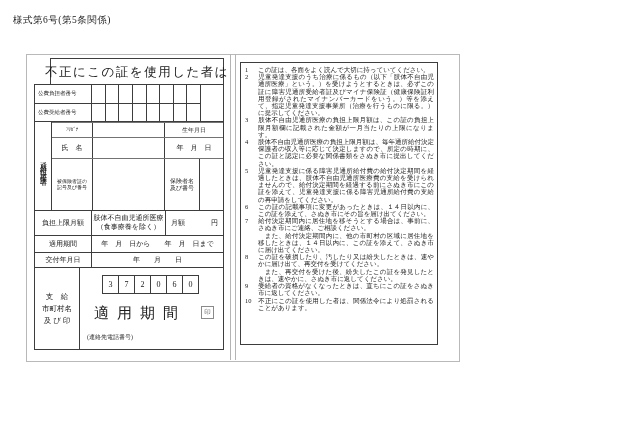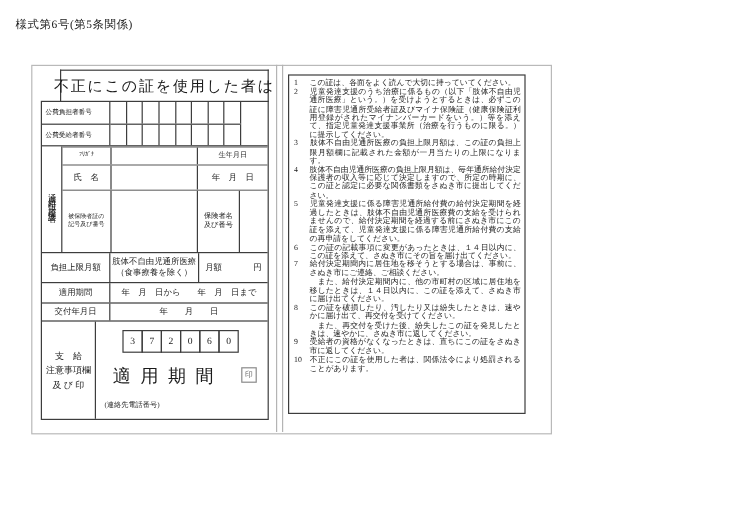--- a/index.html
+++ b/index.html
@@ -158,21 +158,21 @@
       </div>
 
       <div class="row" style="height:14px;flex:none;justify-content:space-between;">
         <div class="lab f7" style="width:56px;">交付年月日</div>
         <div class="flexfill f7" style="display:flex;align-items:center;justify-content:center;">年　　月　　日</div>
       </div>
 
       <div class="citysec">
         <div class="citylab">
           <span>支　給</span>
-          <span>注意事項欄</span>
+          <span>市町村名</span>
           <span>及 び 印</span>
         </div>
         <div class="cityarea">
           <div class="digit-row" id="digit-row">
               <div class="digit-cell">3</div>
               <div class="digit-cell">7</div>
               <div class="digit-cell">2</div>
               <div class="digit-cell">0</div>
               <div class="digit-cell">6</div>
               <div class="digit-cell">0</div>

